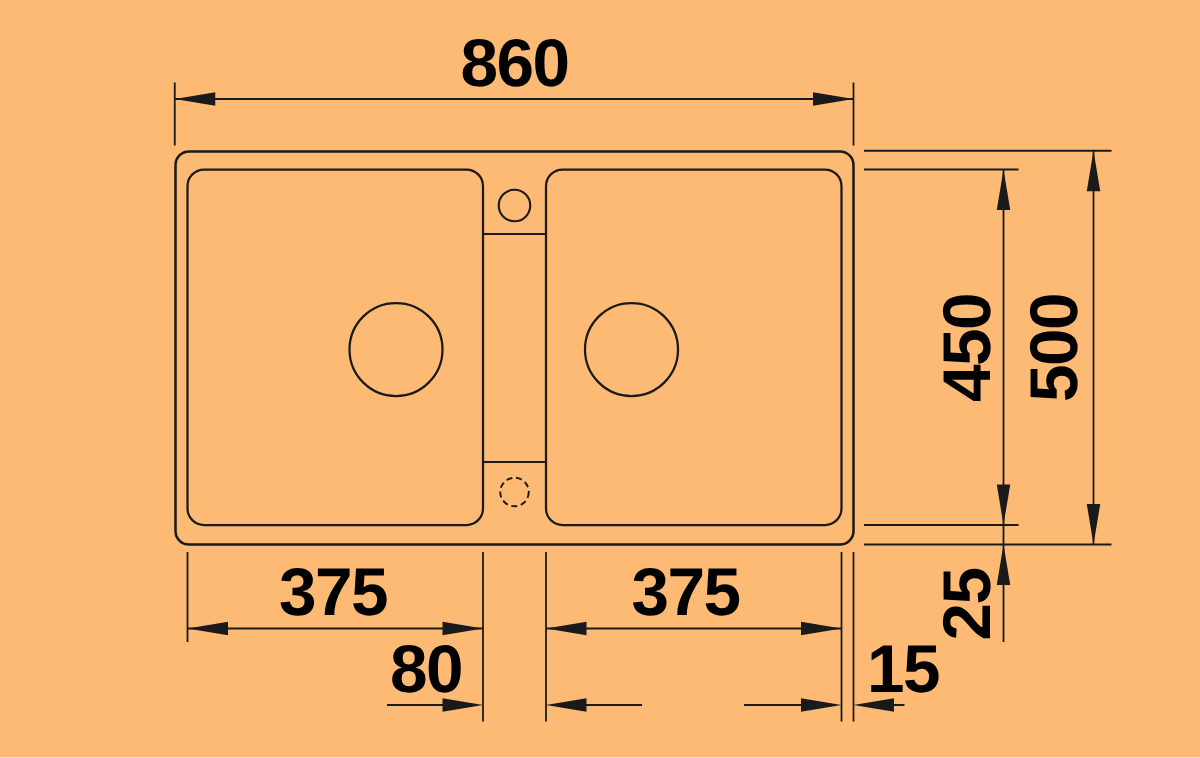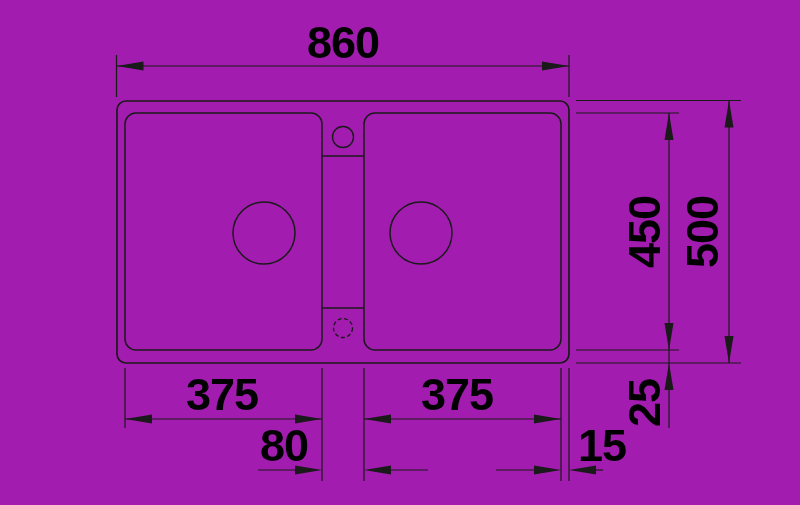--- a/index.html
+++ b/index.html
@@ -1,16 +1,16 @@
 <!DOCTYPE html>
 <html><head>
 <meta charset="utf-8">
 <style>
   html,body{margin:0;padding:0;background:#fff;}
-  .page{position:relative;width:800px;height:505px;background:#a21caf;overflow:hidden;}
+  .page{position:relative;width:800px;height:505px;background:#fdba74;overflow:hidden;}
   svg{display:block;}
   .outline{fill:none;stroke:#1a1a1a;}
   .dimline{fill:none;stroke:#1a1a1a;stroke-width:1.2;}
   .arrow{fill:#1a1a1a;stroke:none;}
   .dimtext{font-family:"Liberation Sans","DejaVu Sans",sans-serif;font-size:45px;font-weight:bold;fill:#000;letter-spacing:-1px;}
 </style>
 </head>
 <body>
 
 <div class="page">

